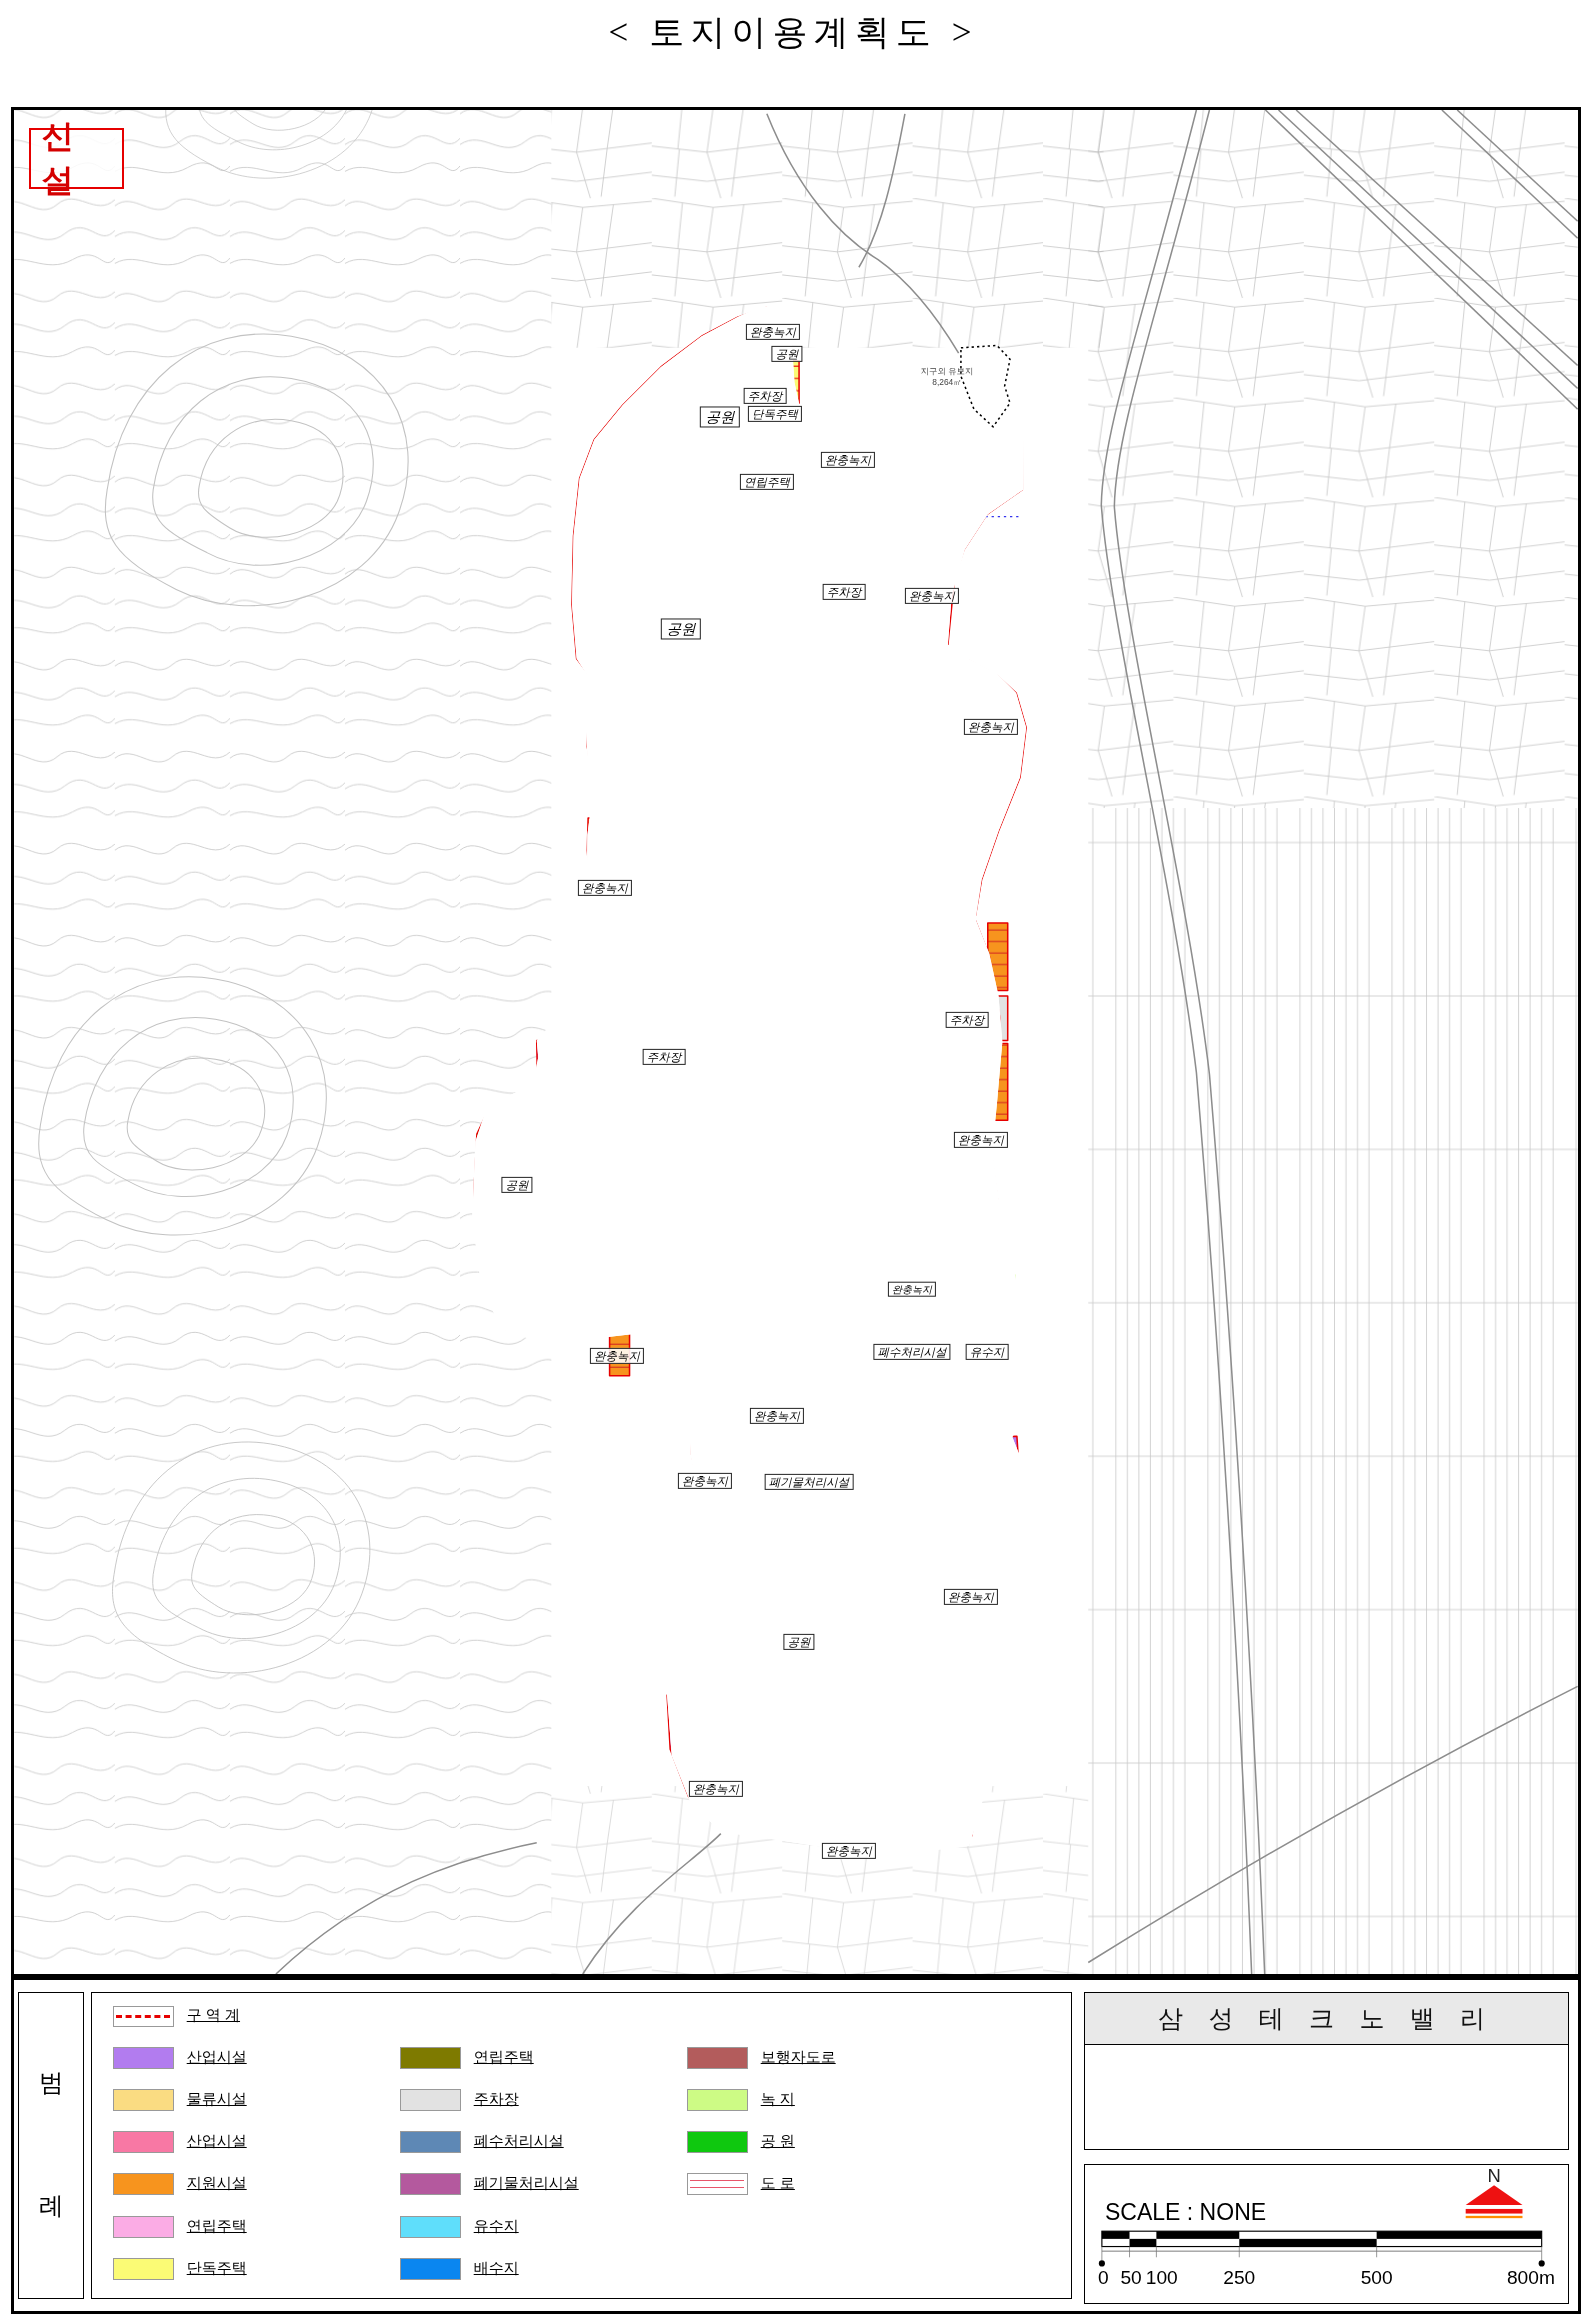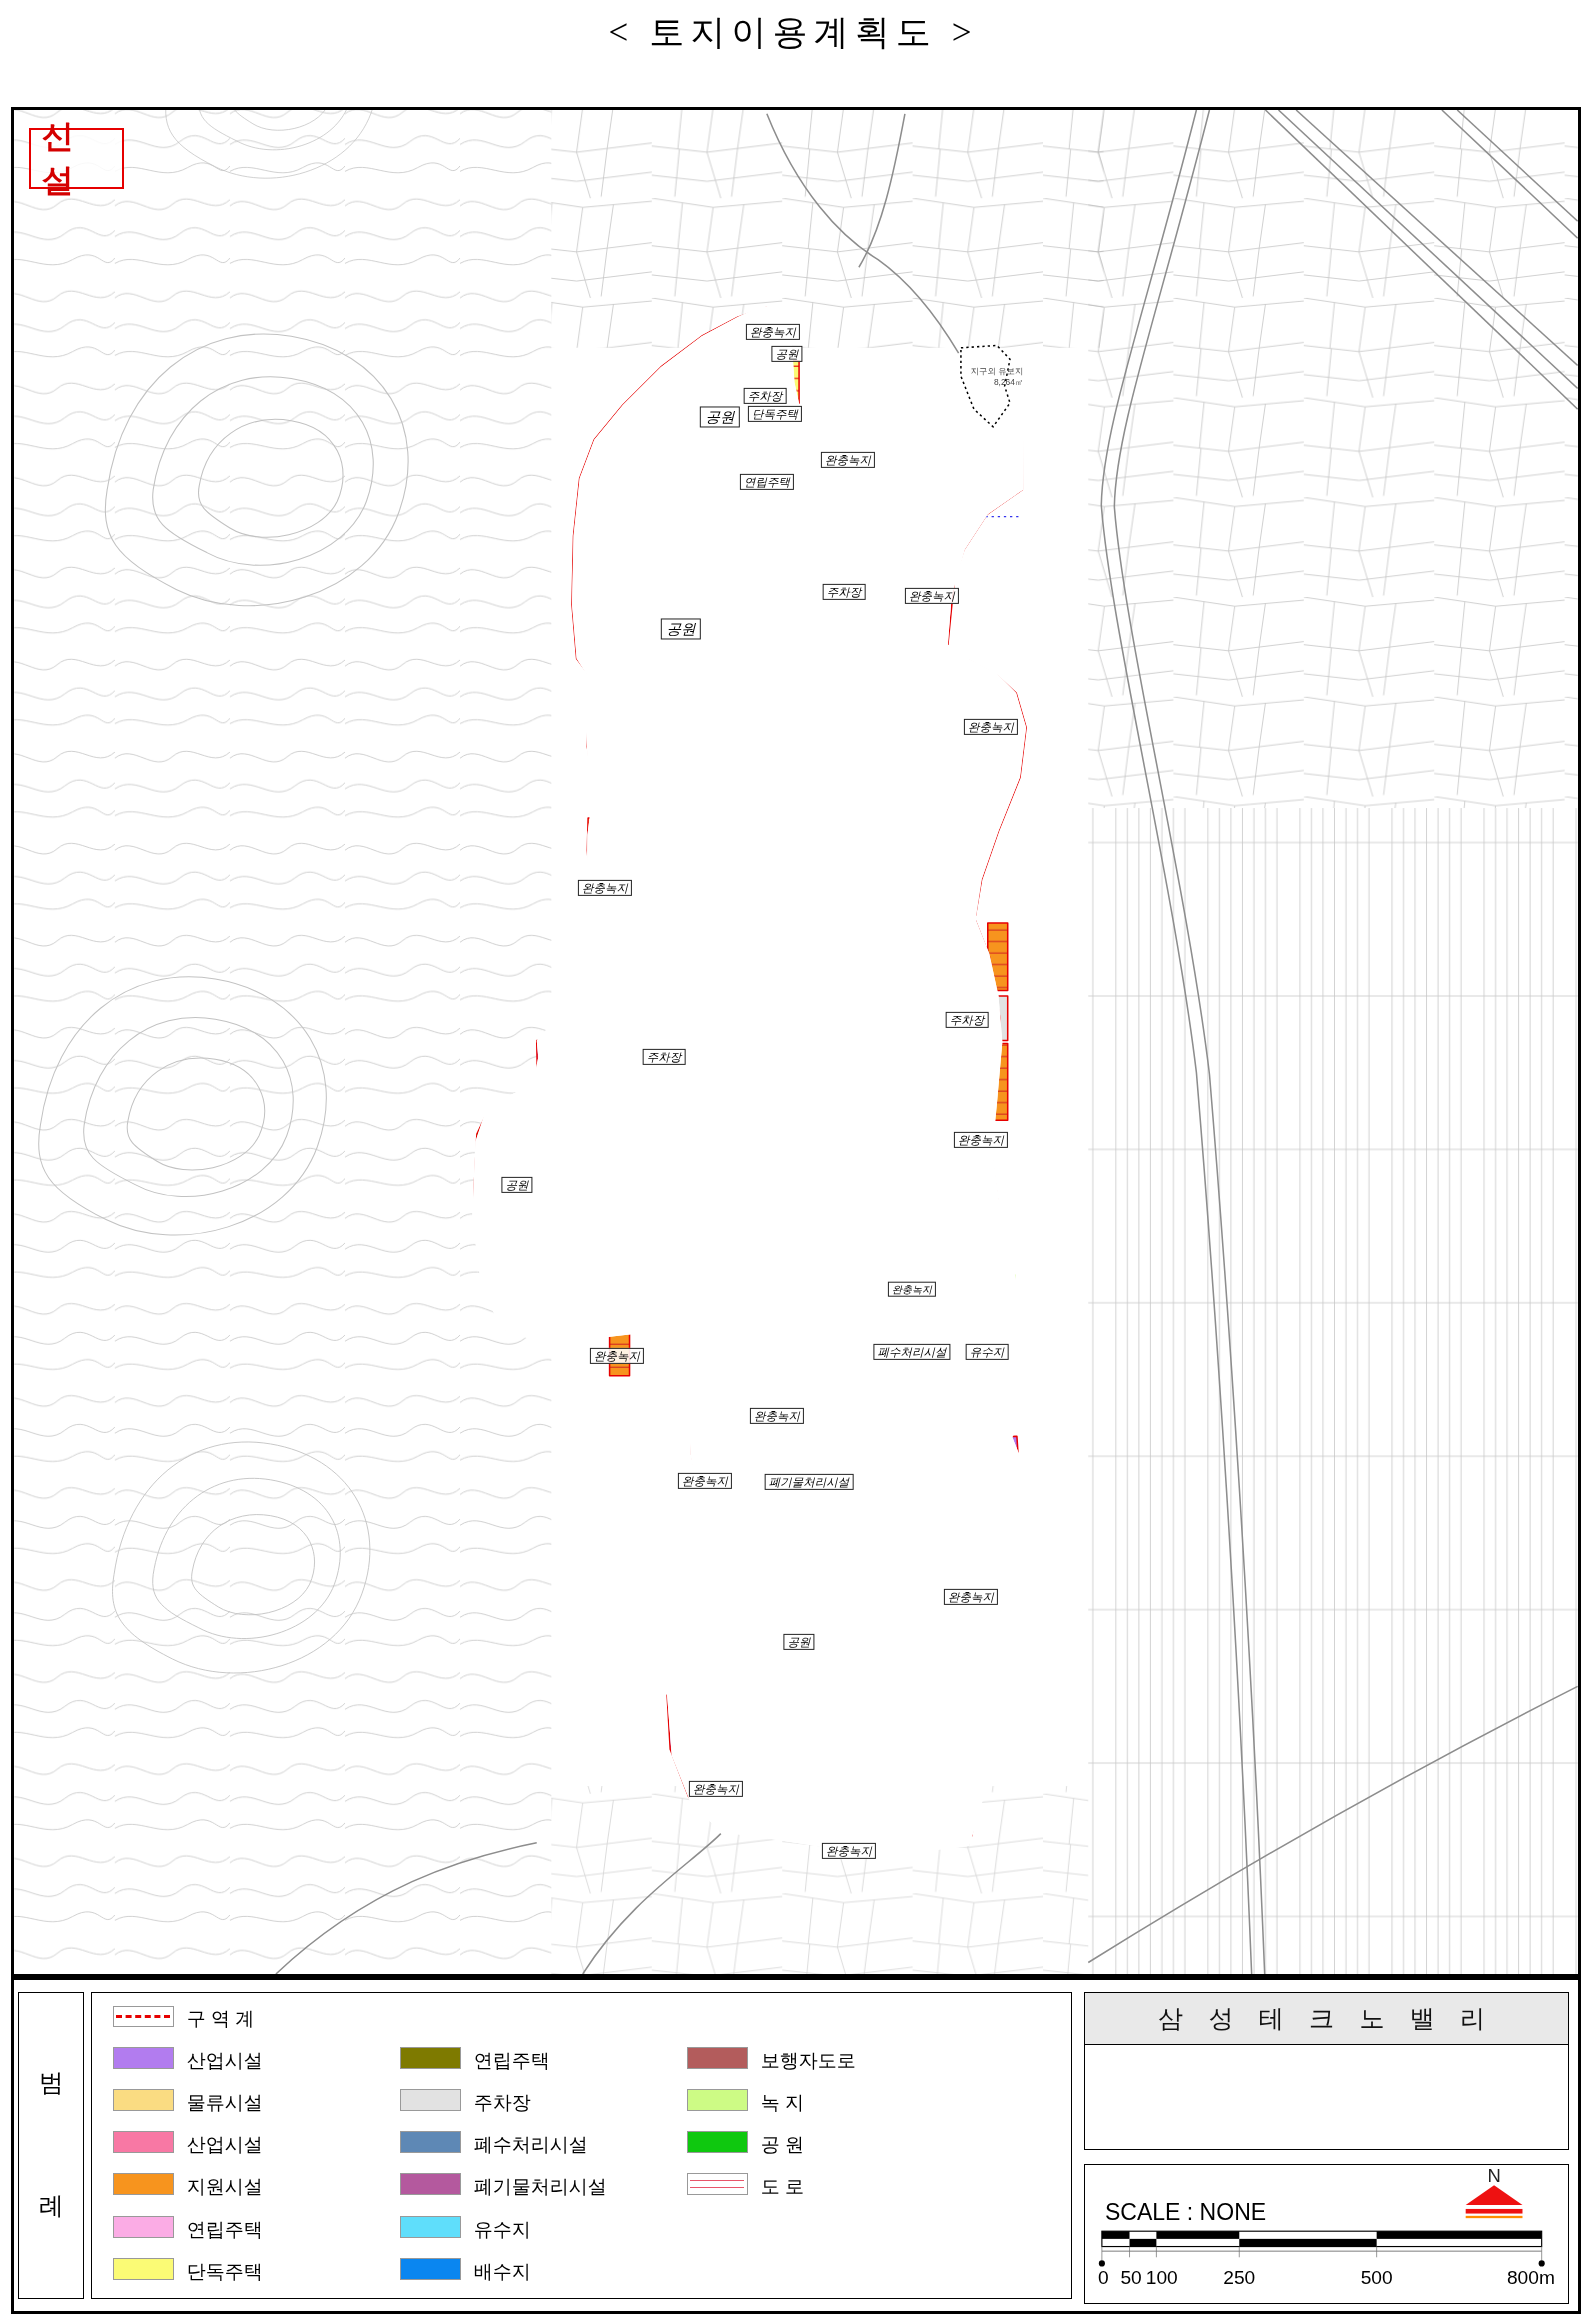--- a/index.html
+++ b/index.html
@@ -20,21 +20,21 @@
   .lbox{position:absolute;border:1.5px solid #000;background:#fff;box-sizing:border-box;}
   .legend-title{left:4.6px;top:12.3px;width:66px;height:307px;}
   .legend-title span{position:absolute;left:0;width:100%;text-align:center;font-size:24.6px;color:#000;}
   .legend-main{left:77px;top:12.3px;width:981px;height:307px;}
   .legend-item{position:absolute;height:23px;}
   .swatch{position:absolute;left:0;top:0;width:61px;height:21.5px;border:0.8px solid #999;box-sizing:border-box;background:#fff;}
   .swatch i{position:absolute;display:block;}
   .sw-boundary i{left:2.3px;right:2.3px;top:8.4px;border-top:3.1px dashed #e60000;}
   .sw-road i.r1{left:2.3px;right:2.3px;top:5.4px;border-top:1.5px solid #e8556a;}
   .sw-road i.r2{left:2.3px;right:2.3px;bottom:5.4px;border-top:1.5px solid #e8556a;}
-  .legend-item b{position:absolute;left:74px;top:0.8px;font-weight:normal;font-size:19px;white-space:nowrap;color:#000;}
+  .legend-item b{position:absolute;left:74px;top:0.8px;font-weight:normal;font-size:15px;white-space:nowrap;color:#000;text-decoration:underline;}
   .title-block{left:1070px;top:12.3px;width:485px;height:158px;}
   .tb-head{position:absolute;left:0;top:0;width:100%;height:51px;background:#e9e9e9;border-bottom:1.5px solid #000;
     display:flex;align-items:center;justify-content:center;font-size:25px;letter-spacing:9.2px;color:#111;}
   .tb-body{position:absolute;left:0;top:52px;width:100%;height:104px;display:flex;align-items:center;justify-content:center;
     font-size:40px;font-weight:bold;color:#000;}
   .scale-block{left:1070px;top:184px;width:485px;height:140px;}
 </style>
 </head>
 <body>
 
@@ -163,21 +163,21 @@
 
   <use href="#siteRing" fill="none" stroke="#cdfb85" stroke-width="10"></use>
   <use href="#siteRing" fill="none" stroke="#e60000" stroke-width="4" stroke-dasharray="18 6 5 6"></use>
 
   <path fill="none" stroke="#000" stroke-width="2" stroke-dasharray="3 4" d="M1253,455 L1300,452 1317,470 1310,505 1317,527 1295,558 1270,535 1253,492 Z"></path>
 </svg>
 </div>
 
 <div class="corner-tag">신 설</div>
 
-<div class="annex-note" style="left:997px;top:377px;text-align:right;">
+<div class="annex-note" style="left:947px;top:377px;">
   <span>지구외 유보지</span><br>
   <span>8,264㎡</span>
 </div>
 
 <div class="mlabel" style="left:773px;top:332px">완충녹지</div>
 <div class="mlabel" style="left:787px;top:354px">공원</div>
 <div class="mlabel" style="left:765px;top:396px">주차장</div>
 <div class="mlabel" style="left:775px;top:414px">단독주택</div>
 <div class="mlabel" style="left:767px;top:482px">연립주택</div>
 <div class="mlabel" style="left:848px;top:460px">완충녹지</div>

